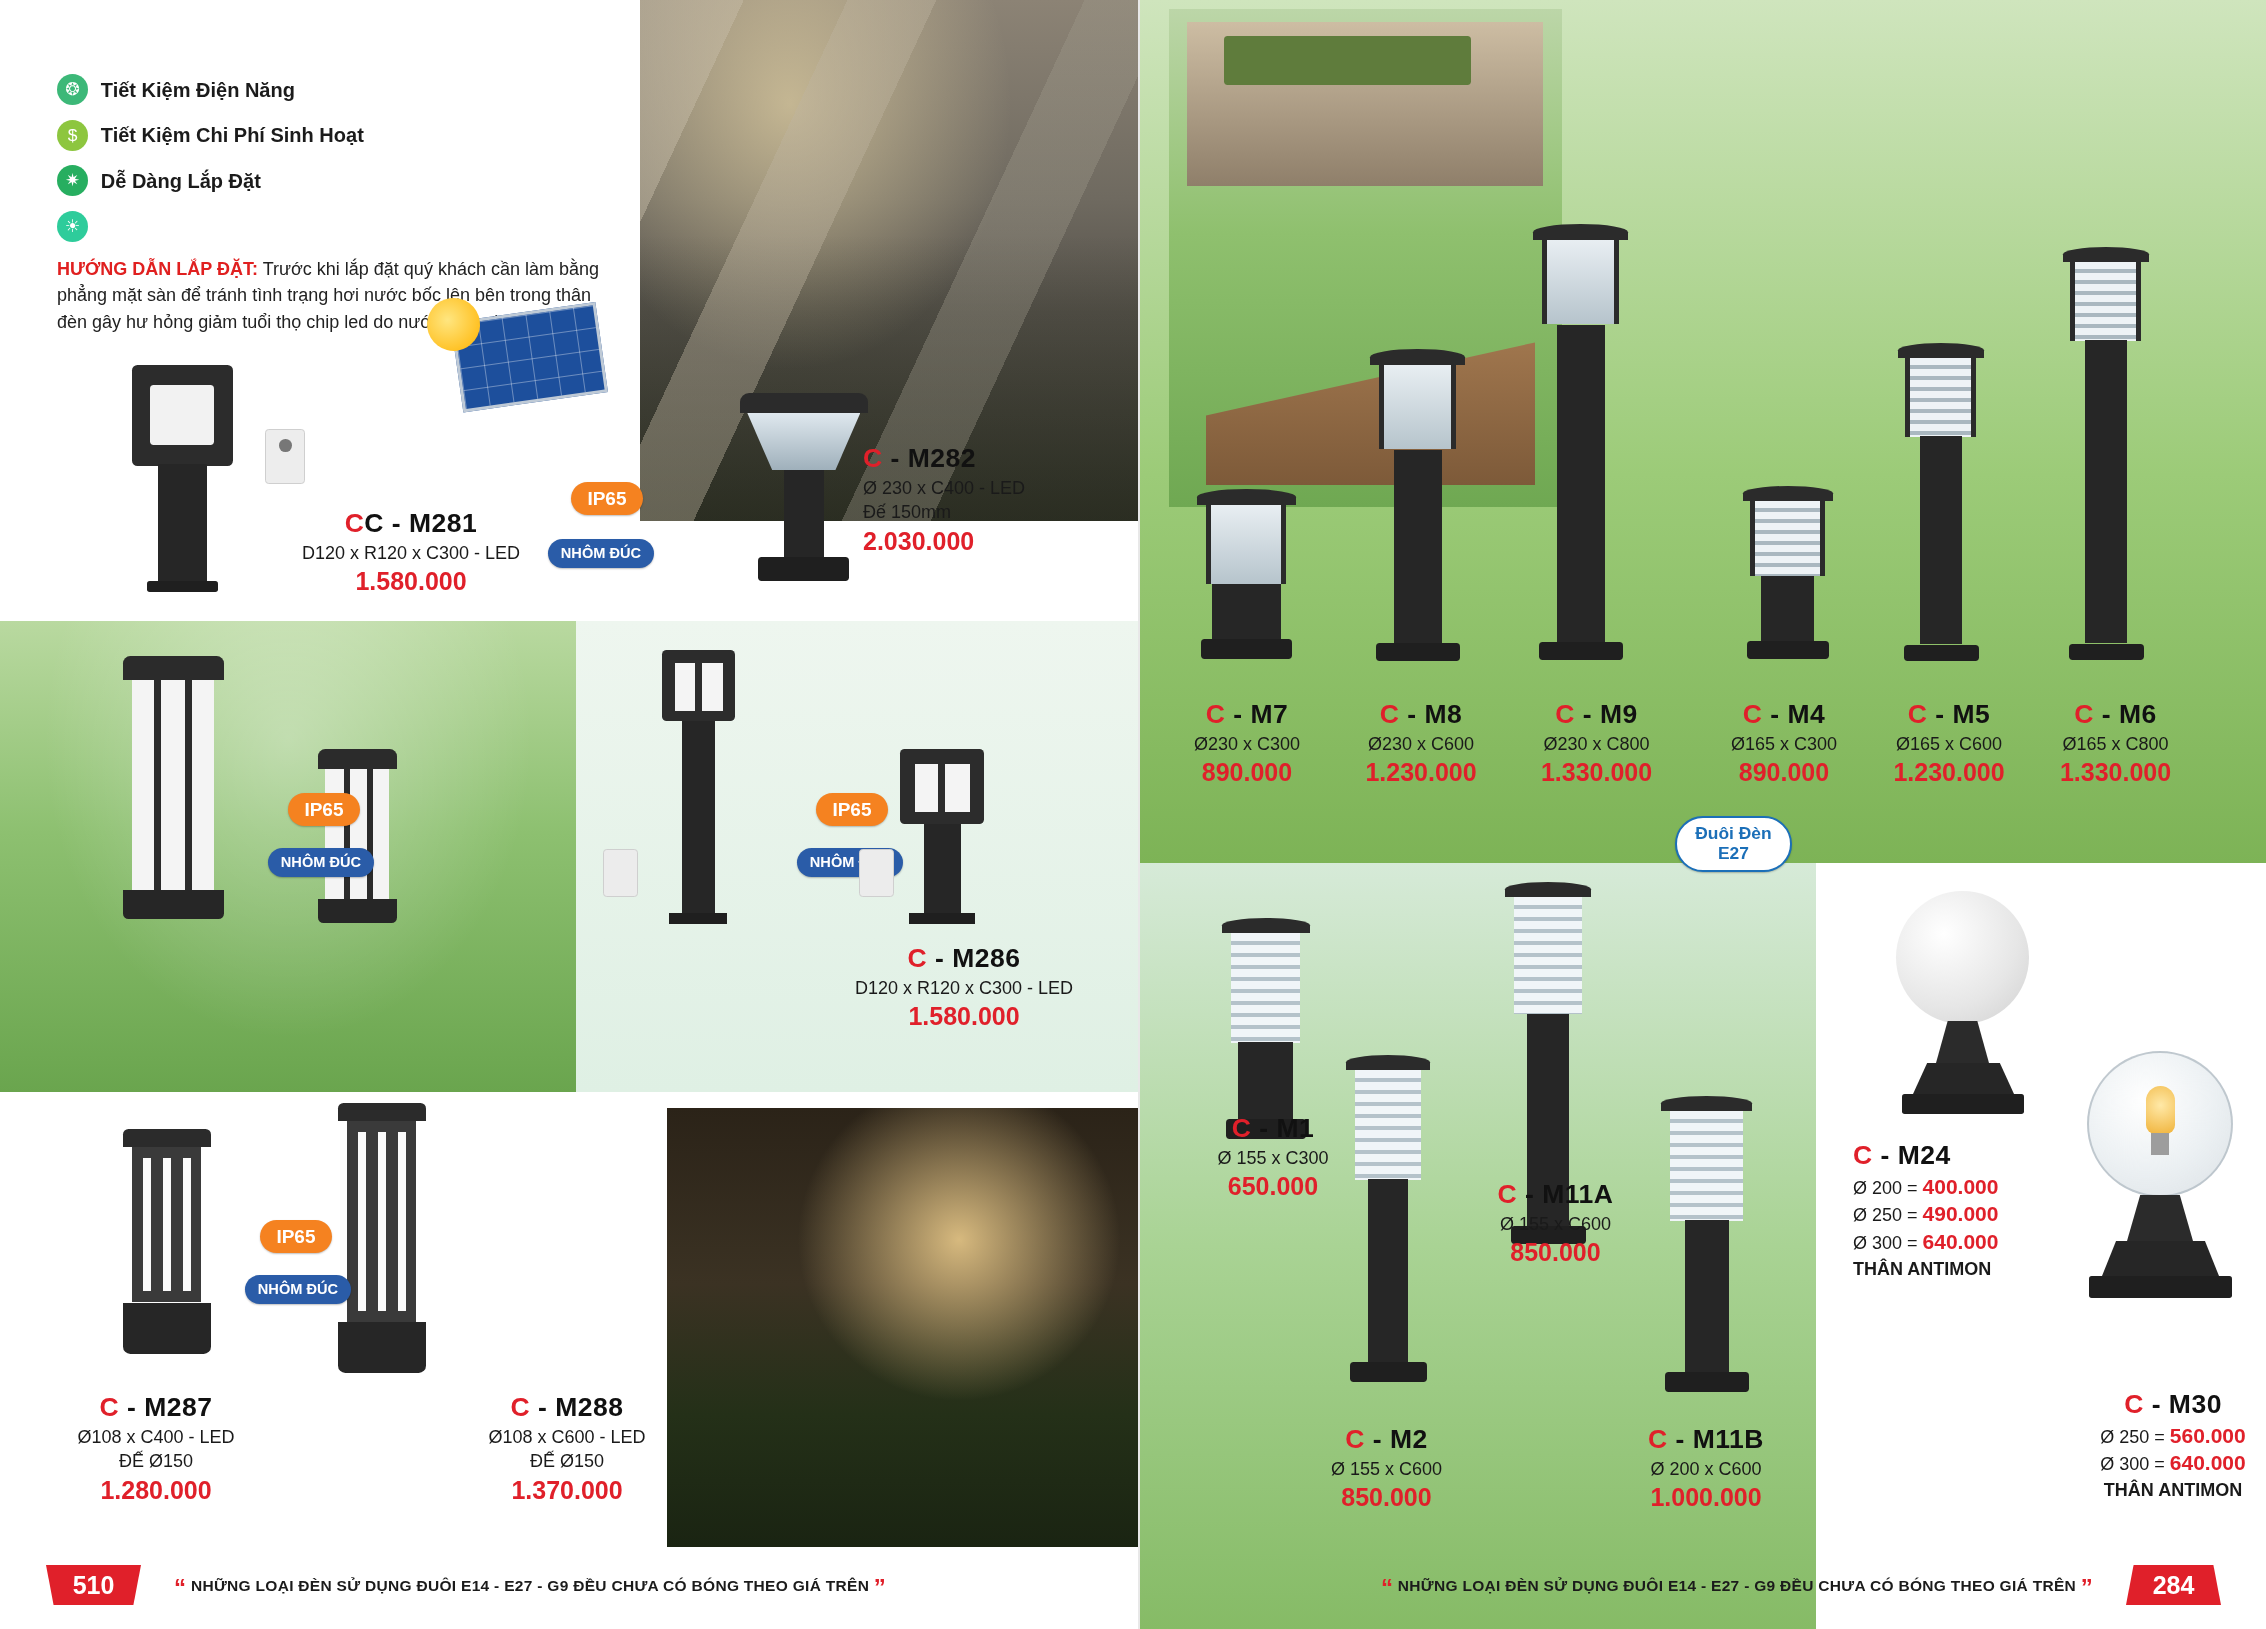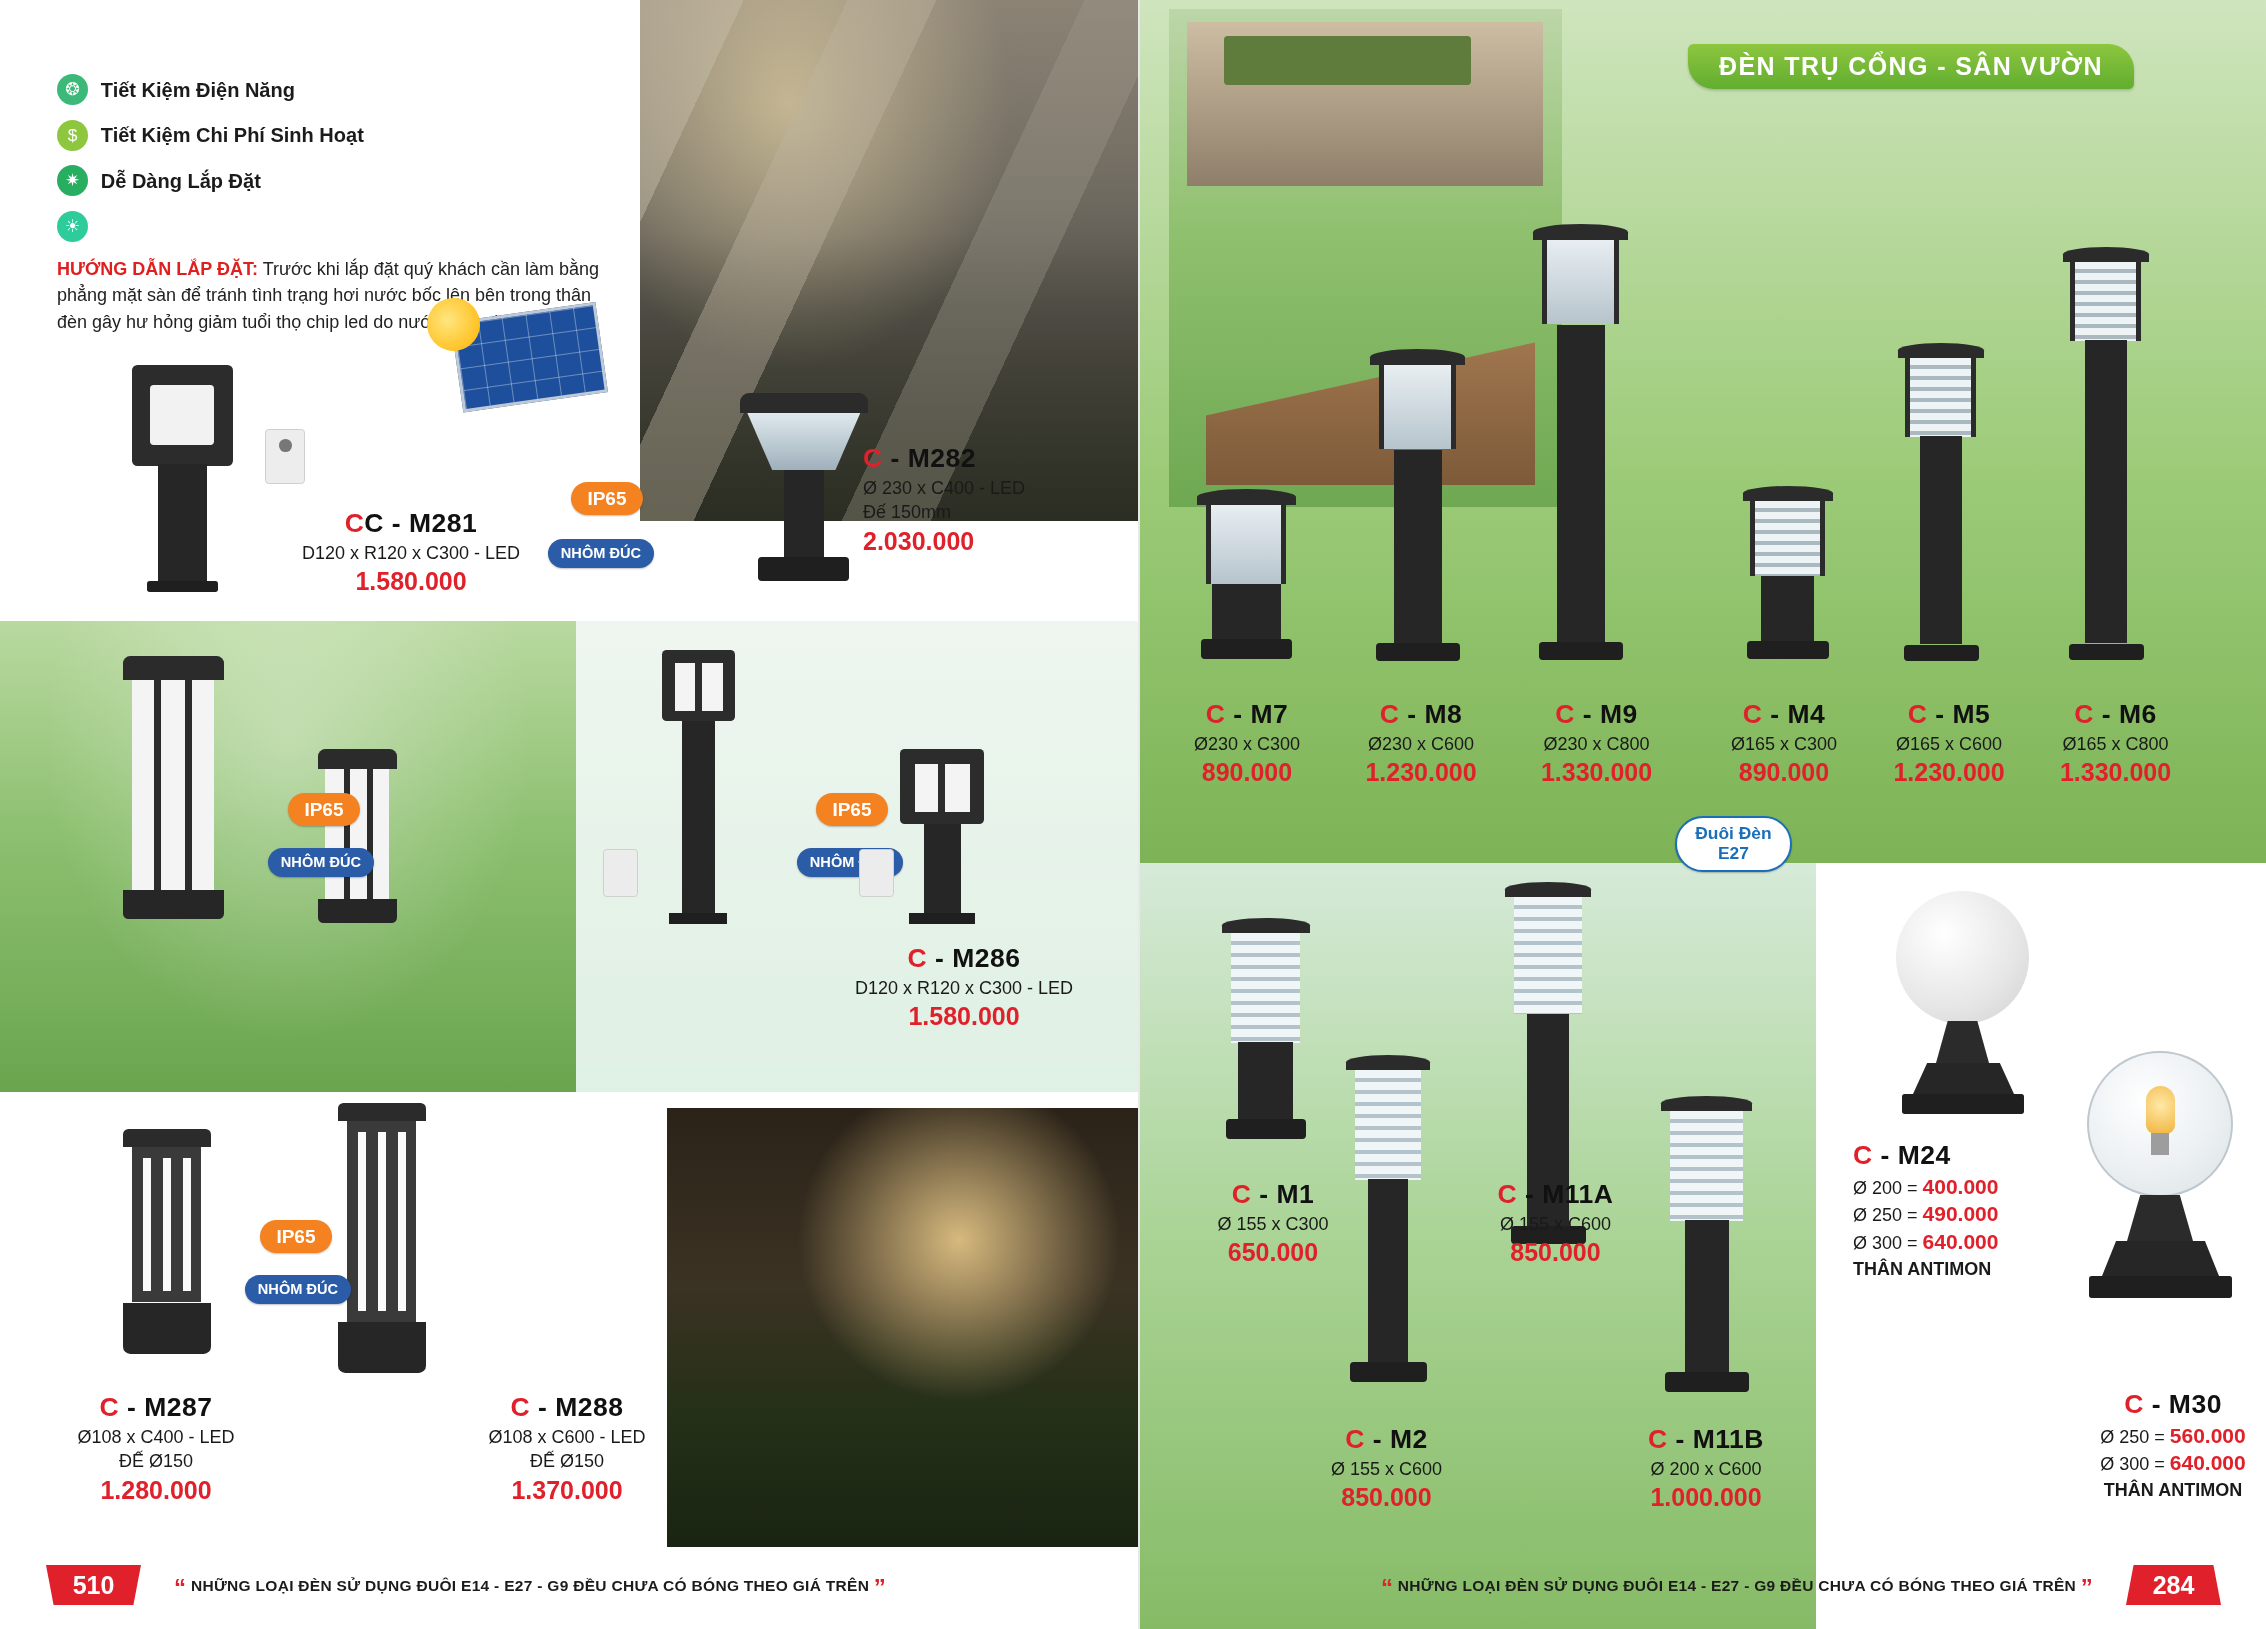--- a/index.html
+++ b/index.html
@@ -321,23 +321,20 @@
     <div class="rp-grid-left"></div>
     <div class="rp-grid-right"></div>
 
     <div class="photo" style="left:29px;top:9.1px;width:393px;height:498px;
       background:linear-gradient(180deg,#bcd6a8 0%, #8fc06e 45%, #6fa852 100%);">
       <div style="position:absolute;left:18.3px;top:12.8px;width:356px;height:164px;background:linear-gradient(180deg,#cdbda3,#8f7f6a);"></div>
       <div style="position:absolute;left:55px;top:27.4px;width:247px;height:49px;background:#5f7c3c;border-radius:3.7px;"></div>
       <div style="position:absolute;left:37px;top:302px;width:329px;height:174px;background:linear-gradient(180deg,#a77c52,#7d5a39);clip-path:polygon(0 60%,100% 18%,100% 100%,0 100%);"></div>
     </div>
 
-    <div style="position:absolute;left:548px;top:44px;">
-      <div class="banner">ĐÈN TRỤ CỔNG - SÂN VƯỜN</div>
-    </div>
 
     <div class="lamp" style="left:57px;top:489px;width:99px;height:174px;">
       <div style="position:absolute;left:0;top:0;width:99px;height:16.4px;background:#2b2b2b;border-radius:50% 50% 0 0;"></div>
       <div style="position:absolute;left:9.1px;top:16.4px;width:80px;height:79px;background:linear-gradient(180deg,#e8eef2,#b6c4cc);border-left:5.5px solid #2b2b2b;border-right:5.5px solid #2b2b2b;"></div>
       <div style="position:absolute;left:14.6px;top:95px;width:69px;height:55px;background:#262626;"></div>
       <div style="position:absolute;left:3.7px;top:150px;width:91px;height:20px;background:#1f1f1f;border-radius:3.7px;"></div>
     </div>
     <div class="lamp" style="left:230px;top:349px;width:95px;height:315px;">
       <div style="position:absolute;left:0;top:0;width:95px;height:16.4px;background:#2b2b2b;border-radius:50% 50% 0 0;"></div>
       <div style="position:absolute;left:9.1px;top:16.4px;width:77px;height:84px;background:linear-gradient(180deg,#e8eef2,#b6c4cc);border-left:5.5px solid #2b2b2b;border-right:5.5px solid #2b2b2b;"></div>
@@ -429,21 +426,21 @@
       <div style="position:absolute;left:3.7px;top:307px;width:77px;height:20px;background:#1f1f1f;border-radius:3.7px;"></div>
     </div>
 
     <div class="lamp" style="left:521px;top:1096px;width:91px;height:306px;">
       <div style="position:absolute;left:0;top:0;width:91px;height:14.6px;background:#2b2b2b;border-radius:50% 50% 0 0;"></div>
       <div style="position:absolute;left:9.1px;top:14.6px;width:73px;height:110px;background:repeating-linear-gradient(180deg,#f0f5f8 0 8.2px,#b4c2ca 8.2px 12px);"></div>
       <div style="position:absolute;left:24px;top:124px;width:44px;height:152px;background:#262626;"></div>
       <div style="position:absolute;left:3.7px;top:276px;width:84px;height:20px;background:#1f1f1f;border-radius:3.7px;"></div>
     </div>
 
-    <div class="prod" style="left:37px;top:1179px;width:192px;">
+    <div class="prod" style="left:37px;top:1113px;width:192px;">
       <div class="pcode"><span class="c">C</span> - M1</div>
       <div class="pspec">Ø 155 x C300</div>
       <div class="pprice">650.000</div>
     </div>
     <div class="prod" style="left:315px;top:1179px;width:201px;">
       <div class="pcode"><span class="c">C</span> - M11A</div>
       <div class="pspec">Ø 155 x C600</div>
       <div class="pprice">850.000</div>
     </div>
     <div class="prod" style="left:146px;top:1424px;width:201px;">

